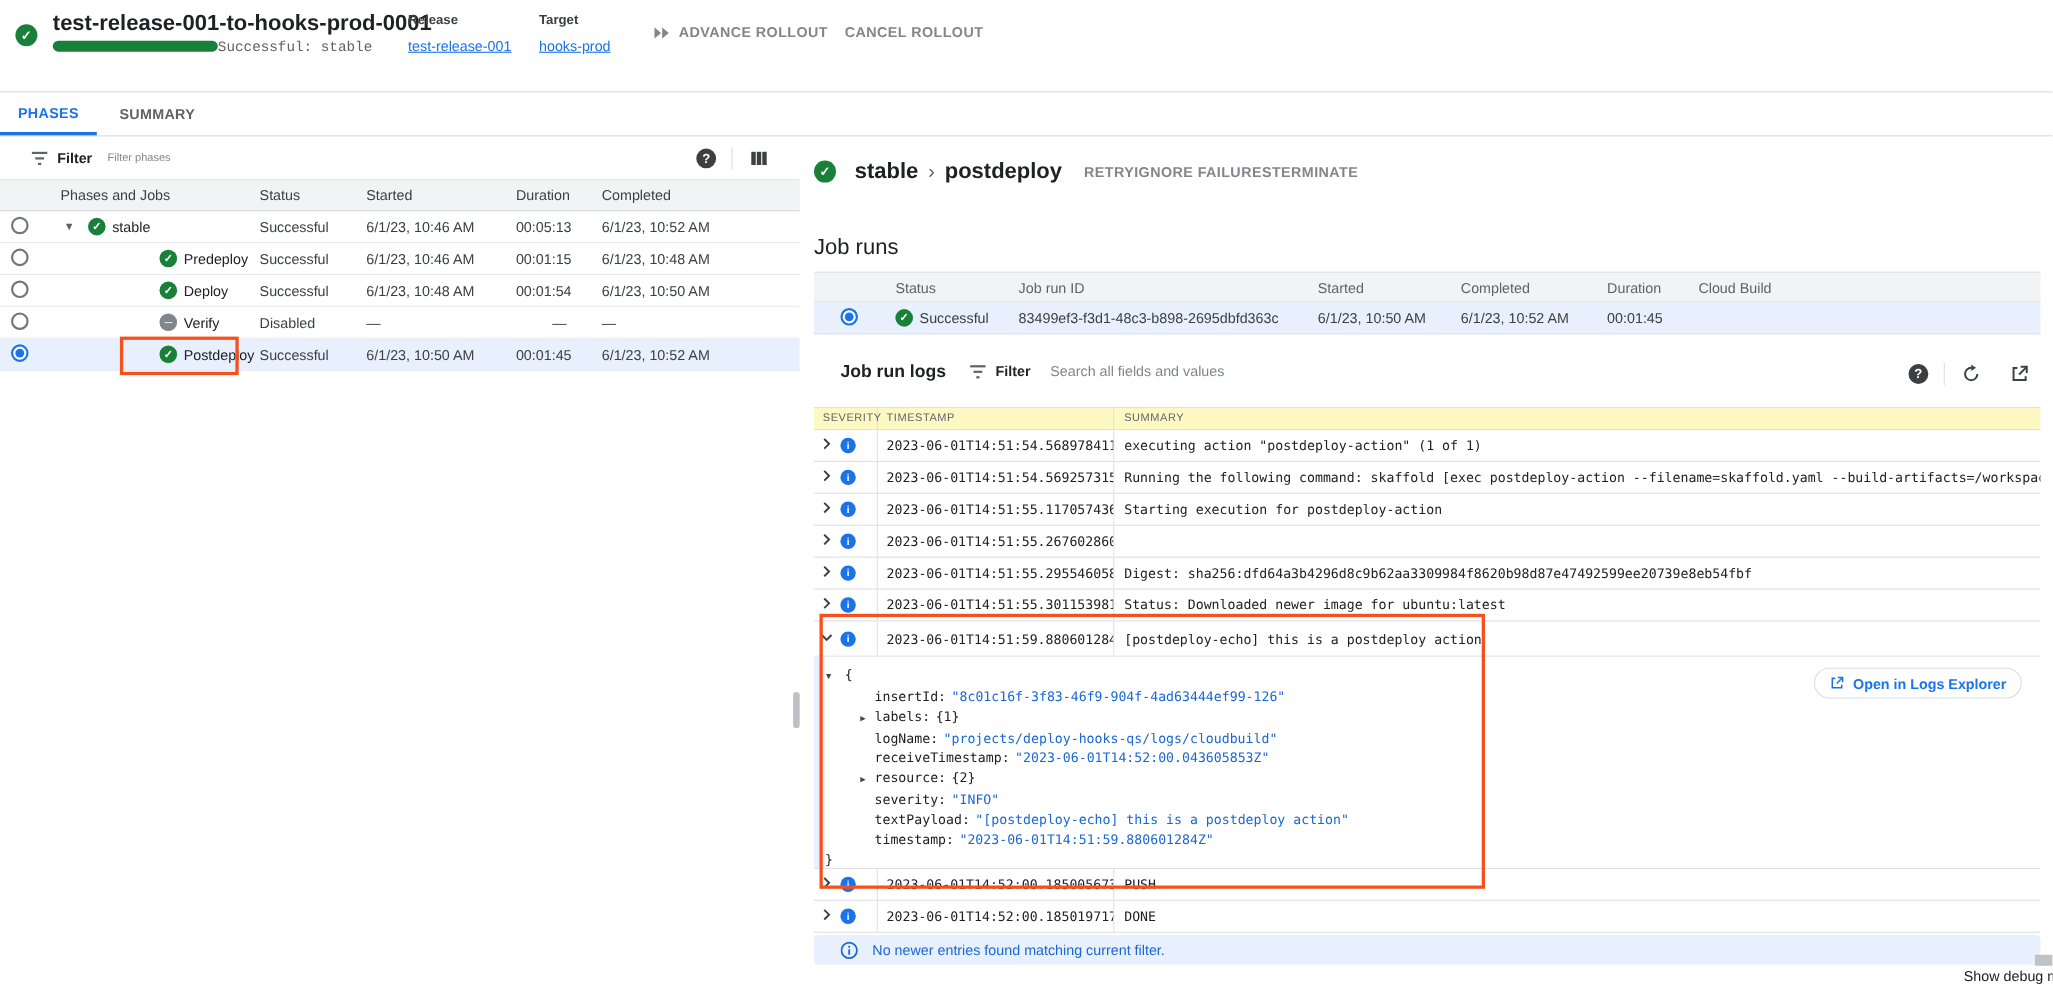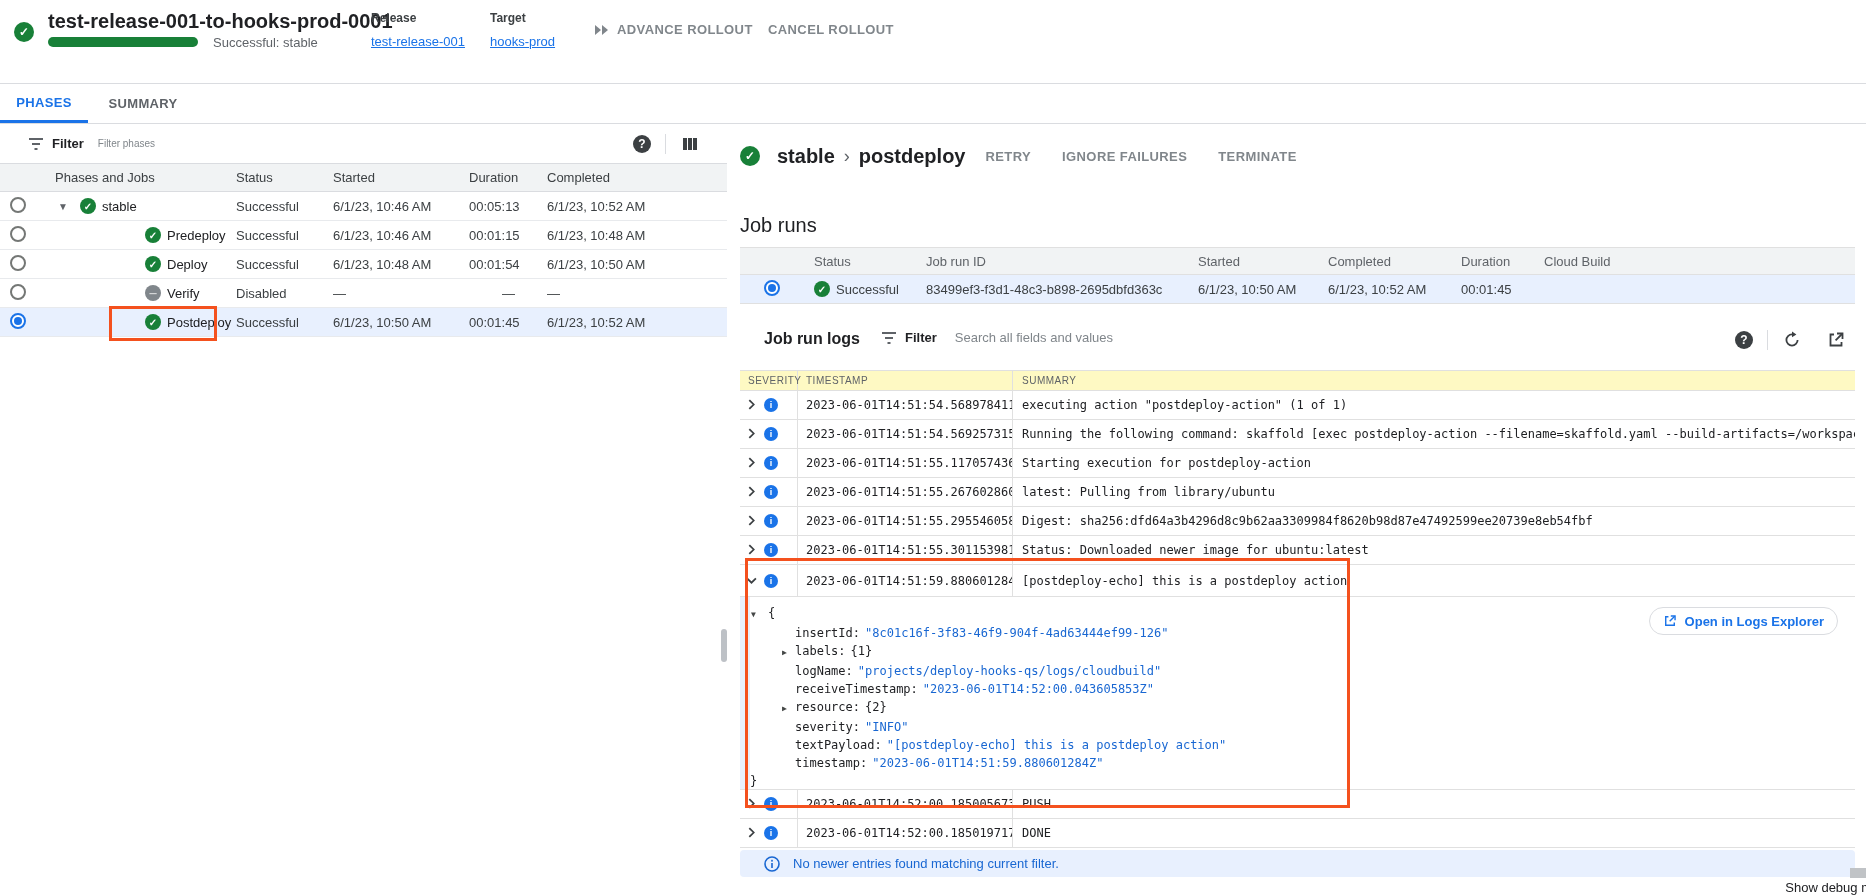--- a/index.html
+++ b/index.html
@@ -9,21 +9,21 @@
 
   
   .hdr { position:relative; height:84px; border-bottom:1px solid #dadce0; }
   .hdr .bigcheck { position:absolute; left:14px; top:22px; }
   .check { display:inline-flex; align-items:center; justify-content:center;
     border-radius:50%; background:#188038; color:#fff; font-weight:700; }
   .check.c20 { width:20px; height:20px; font-size:12px; }
   .check.c16 { width:16px; height:16px; font-size:10px; }
   .hdr-title { position:absolute; left:48px; top:10px; font-size:20px; font-weight:700; color:#202124; }
   .progress { position:absolute; left:48px; top:37px; width:150px; height:10px; border-radius:5px; background:#188038; }
-  .hdr-status { position:absolute; left:213px; top:35px; font-size:13px; color:#5f6368; }
+  .hdr-status { position:absolute; left:198px; top:35px; font-size:13px; color:#5f6368;font-family:Liberation Mono, monospace; }
   .meta { position:absolute; top:11px; }
   .meta.release { left:371px; } .meta.target { left:490px; }
   .meta-label { font-size:12px; font-weight:700; color:#3c4043; }
   .meta-link { display:inline-block; margin-top:9px; font-size:13px; color:#1a73e8; text-decoration:underline; cursor:pointer; }
   .hdr-btn { position:absolute; top:22px; display:flex; align-items:center; gap:7px;
     font-size:13px; font-weight:700; letter-spacing:.4px; color:#80868b; cursor:pointer; }
   .hdr-btn.advance { left:594px; } .hdr-btn.cancel { left:768px; }
 
   
   .tabbar { display:flex; height:40px; border-bottom:1px solid #dadce0; }
@@ -77,21 +77,21 @@
 
   
   .divthumb { position:absolute; left:721px; top:505px; width:6px; height:33px; background:#bdc1c6; border-radius:3px; }
   .corner-block { position:absolute; right:0; top:868px; width:16px; height:10px; background:#c0c3c6; }
 
   
   .crumb { display:flex; align-items:center; height:32px; margin-top:16px; }
   .crumb .check { margin-right:17px; }
   .crumb-seg { font-size:20px; font-weight:700; color:#202124; }
   .crumb-sep { margin:0 9px; font-size:18px; color:#5f6368; }
-  .crumb-actions { display:flex; align-items:center; margin-left:20px; gap:31px; }
+  .crumb-actions { display:flex; align-items:center; margin-left:20px; }
   .cr-btn { font-size:13px; font-weight:700; letter-spacing:.4px; color:#80868b; cursor:pointer; }
 
   .sec-title { margin-top:42px; height:22px; font-size:20px; color:#202124; }
 
   
   .jrgrid { display:grid; grid-template-columns:74px 112px 272px 130px 133px 83px 1fr; align-items:center; }
   .jrhead { margin-top:11px; height:28px; background:#f1f3f4; border-top:1px solid #e0e0e0;
     border-bottom:1px solid #e0e0e0; font-size:13px; color:#5f6368; }
   .jrrow { height:29px; background:#e8f0fe; border-bottom:1px solid #e0e0e0; font-size:13px; color:#3c4043; }
   .jrrow .radio { margin-left:24px; }
@@ -410,21 +410,20 @@
           <div class="lgrid lrow">
     <div class="lgc1 sevcell">
       <span class="chev">
         <svg width="11" height="11" viewBox="0 0 10 10">
                   <path d="M3 1 L7 5 L3 9" fill="none" stroke="#3c4043" stroke-width="1.6"></path>
                 </svg>
       </span>
       <span class="iicon">i</span>
     </div>
     <div class="lgc2 mono ts">2023-06-01T14:51:55.267602860Z</div>
-    <div class="lgc3 mono sm">latest: Pulling from library/ubuntu</div>
   </div>
           <div class="lgrid lrow">
     <div class="lgc1 sevcell">
       <span class="chev">
         <svg width="11" height="11" viewBox="0 0 10 10">
                   <path d="M3 1 L7 5 L3 9" fill="none" stroke="#3c4043" stroke-width="1.6"></path>
                 </svg>
       </span>
       <span class="iicon">i</span>
     </div>

